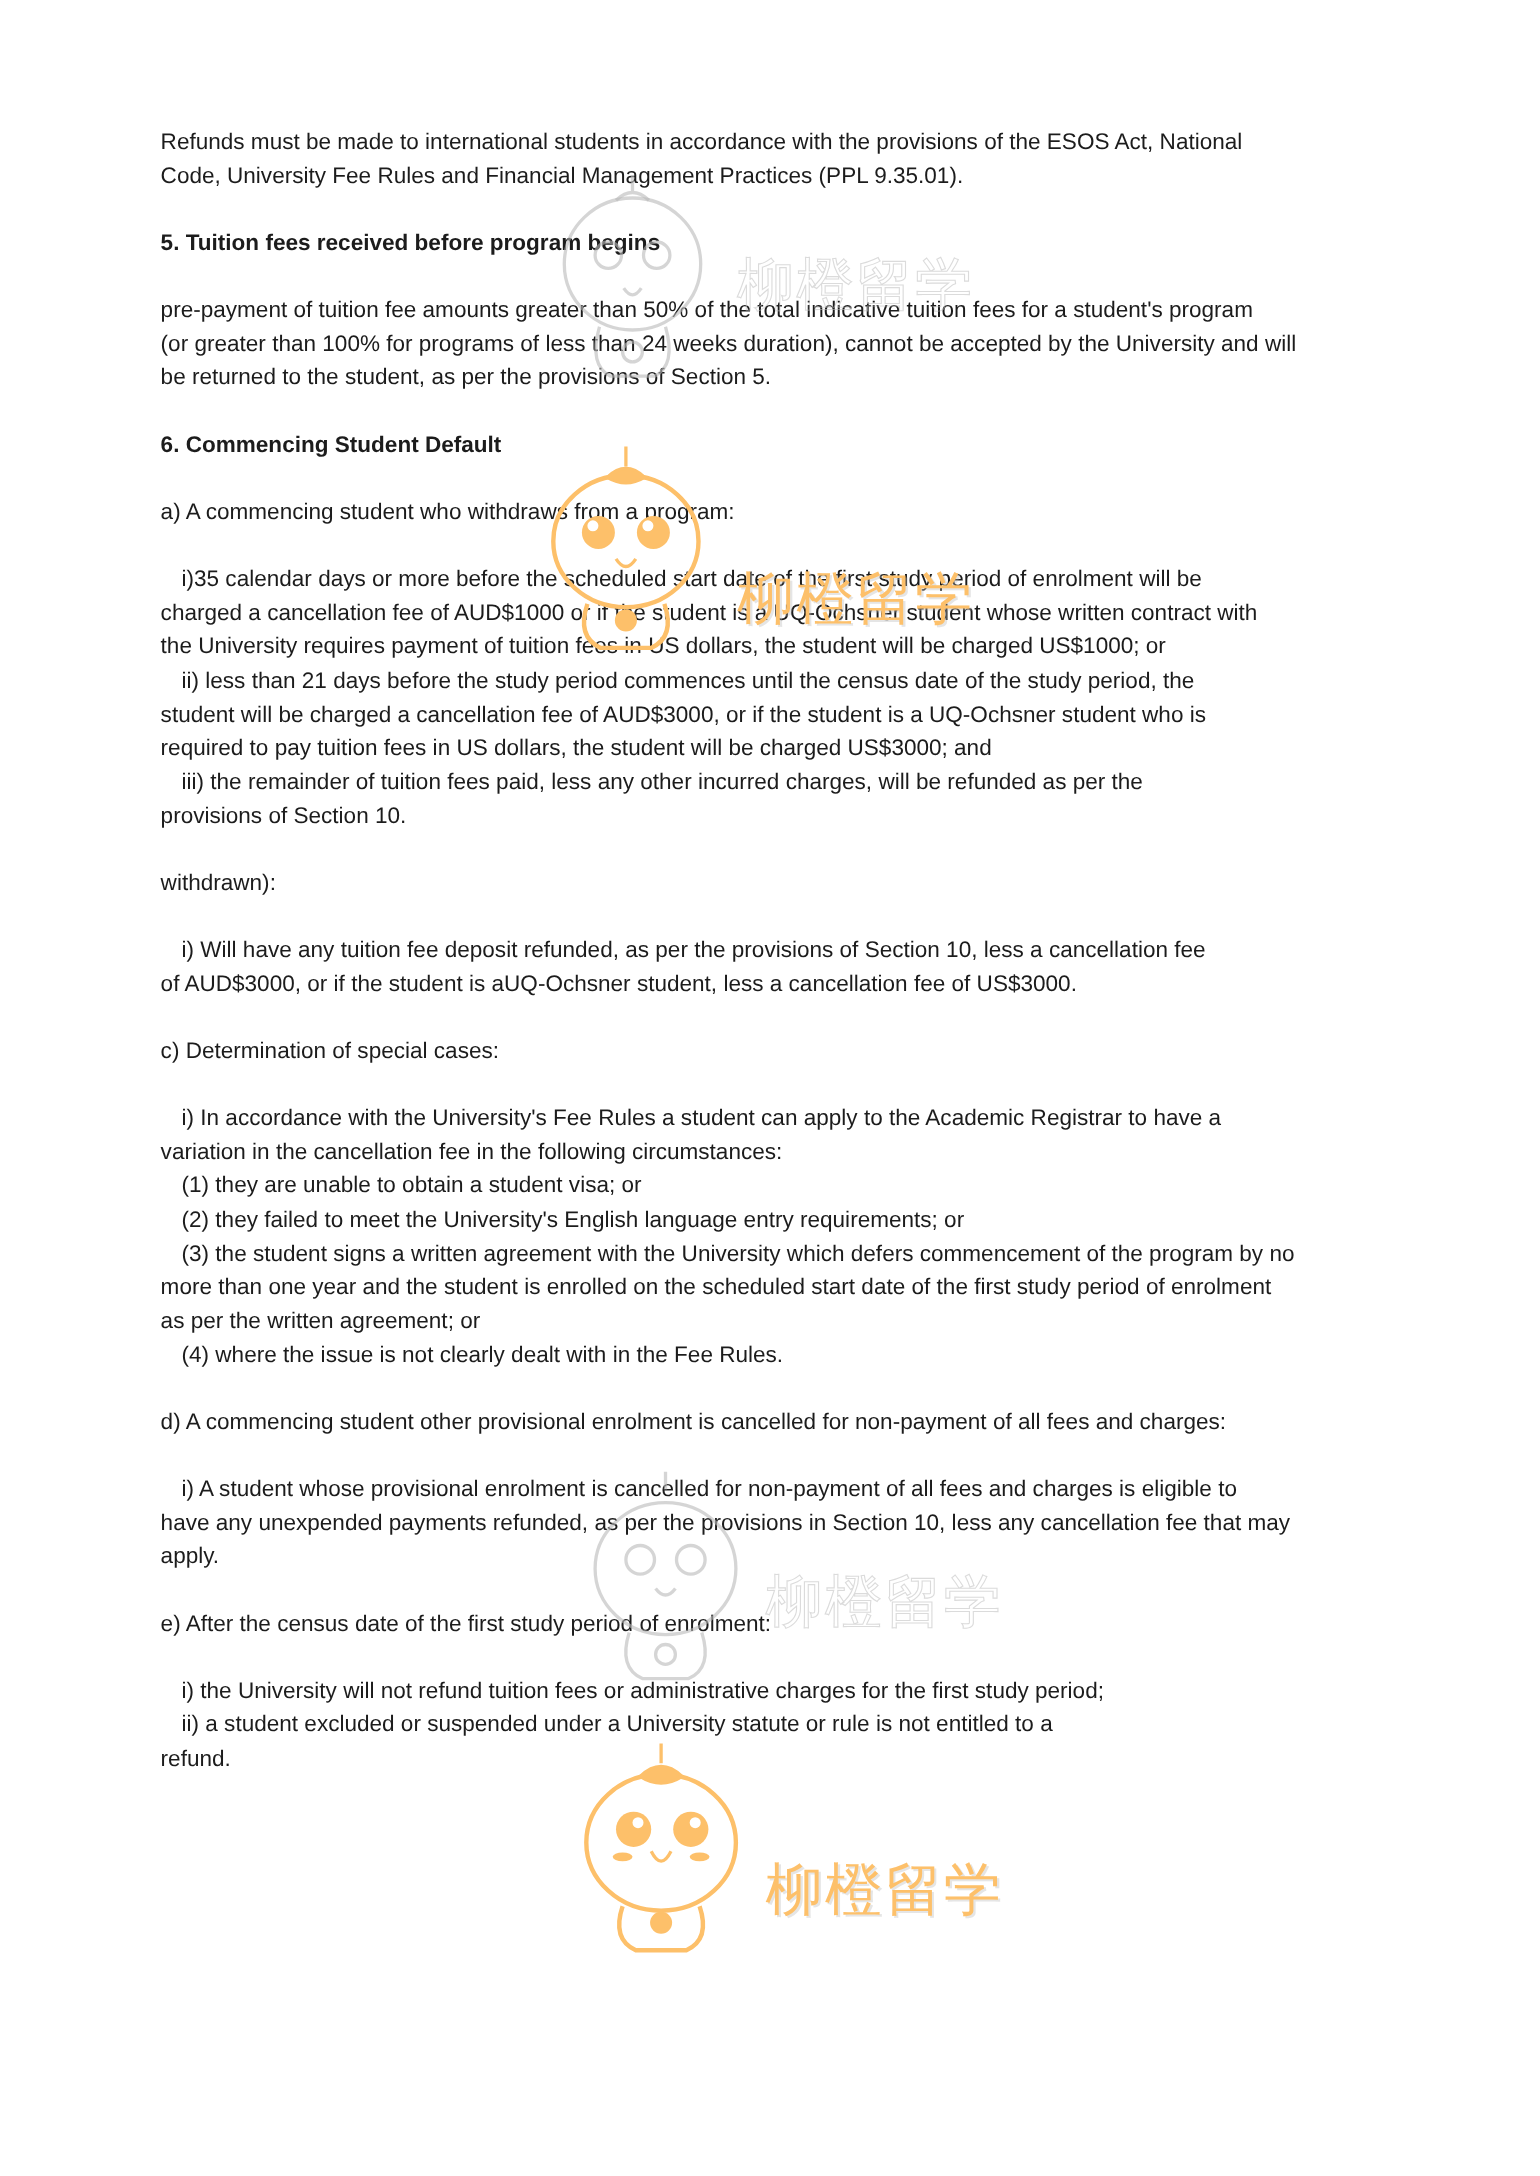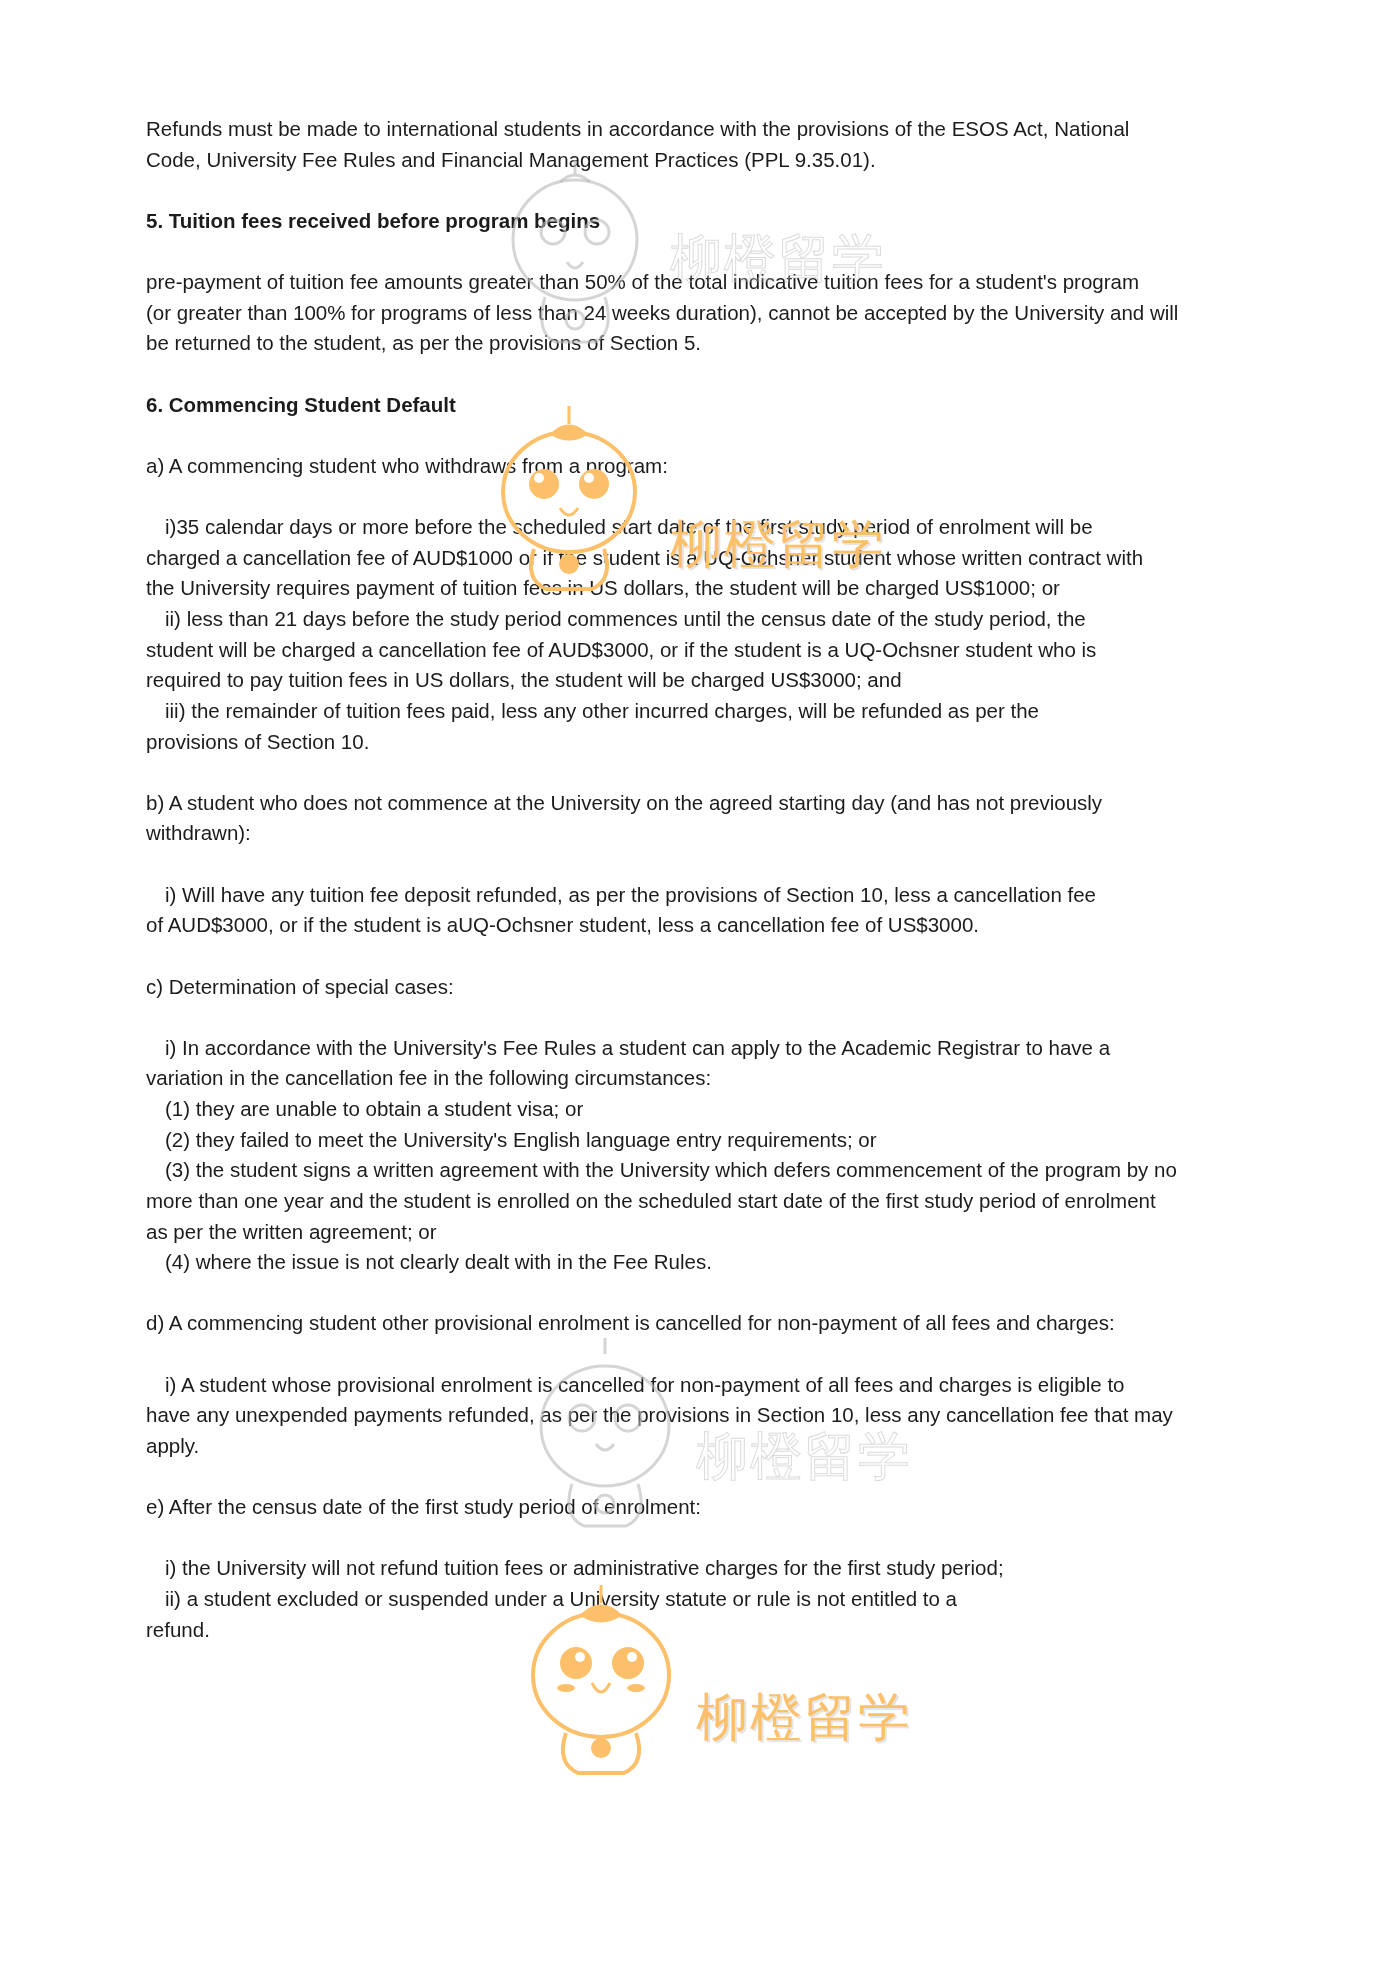--- a/index.html
+++ b/index.html
@@ -43,21 +43,20 @@
   <span class="line ind">i)35 calendar days or more before the scheduled start date of the first study period of enrolment will be</span>
   <span class="line">charged a cancellation fee of AUD$1000 or if the student is a UQ-Ochsner student whose written contract with</span>
   <span class="line">the University requires payment of tuition fees in US dollars, the student will be charged US$1000; or</span>
   <span class="line ind">ii) less than 21 days before the study period commences until the census date of the study period, the</span>
   <span class="line">student will be charged a cancellation fee of AUD$3000, or if the student is a UQ-Ochsner student who is</span>
   <span class="line">required to pay tuition fees in US dollars, the student will be charged US$3000; and</span>
   <span class="line ind">iii) the remainder of tuition fees paid, less any other incurred charges, will be refunded as per the</span>
   <span class="line">provisions of Section 10.</span>
   <span class="blank"></span>
 
-  <span class="line">b) A student who does not commence at the University on the agreed starting day (and has not previously</span>
   <span class="line">withdrawn):</span>
   <span class="blank"></span>
   <span class="line ind">i) Will have any tuition fee deposit refunded, as per the provisions of Section 10, less a cancellation fee</span>
   <span class="line">of AUD$3000, or if the student is aUQ-Ochsner student, less a cancellation fee of US$3000.</span>
   <span class="blank"></span>
 
   <span class="line">c) Determination of special cases:</span>
   <span class="blank"></span>
   <span class="line ind">i) In accordance with the University's Fee Rules a student can apply to the Academic Registrar to have a</span>
   <span class="line">variation in the cancellation fee in the following circumstances:</span>

